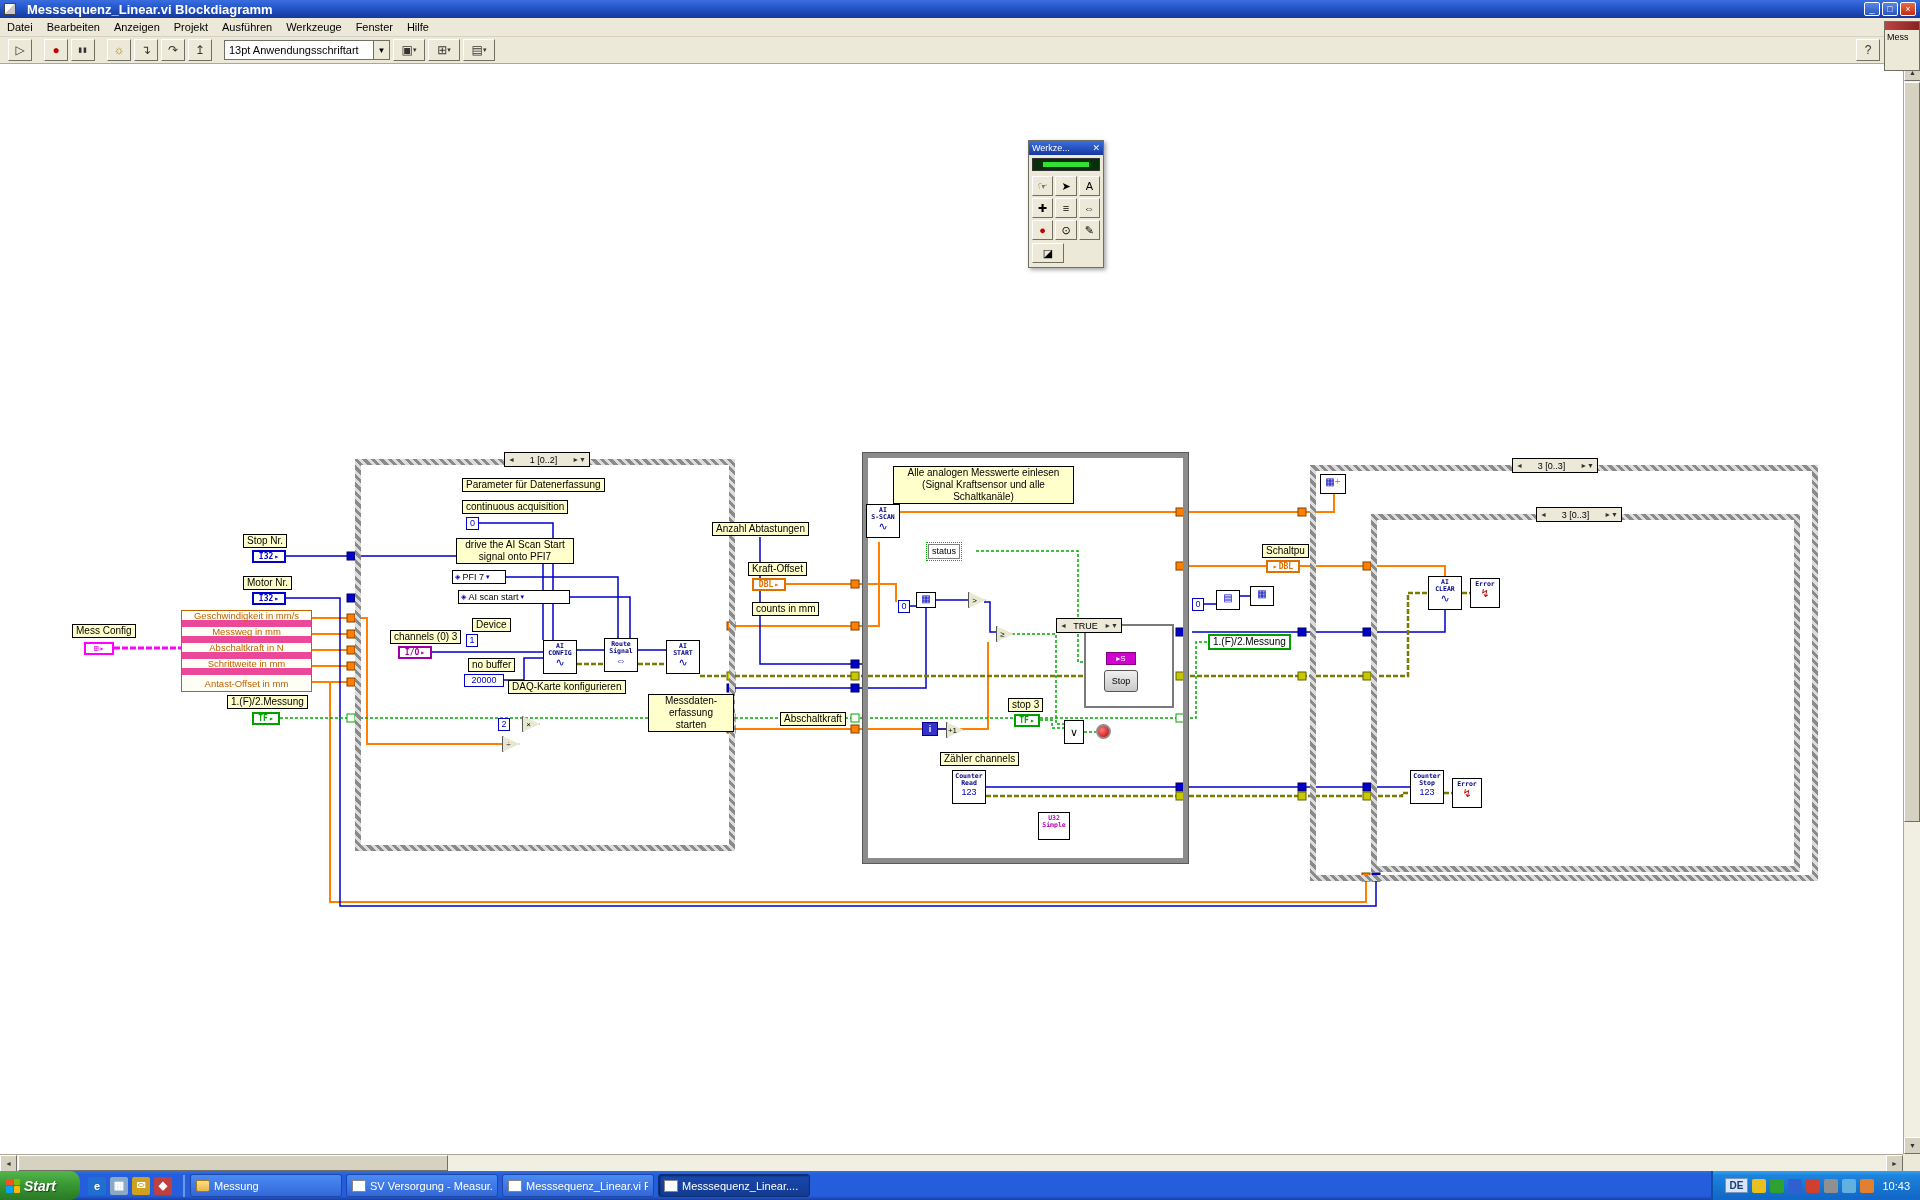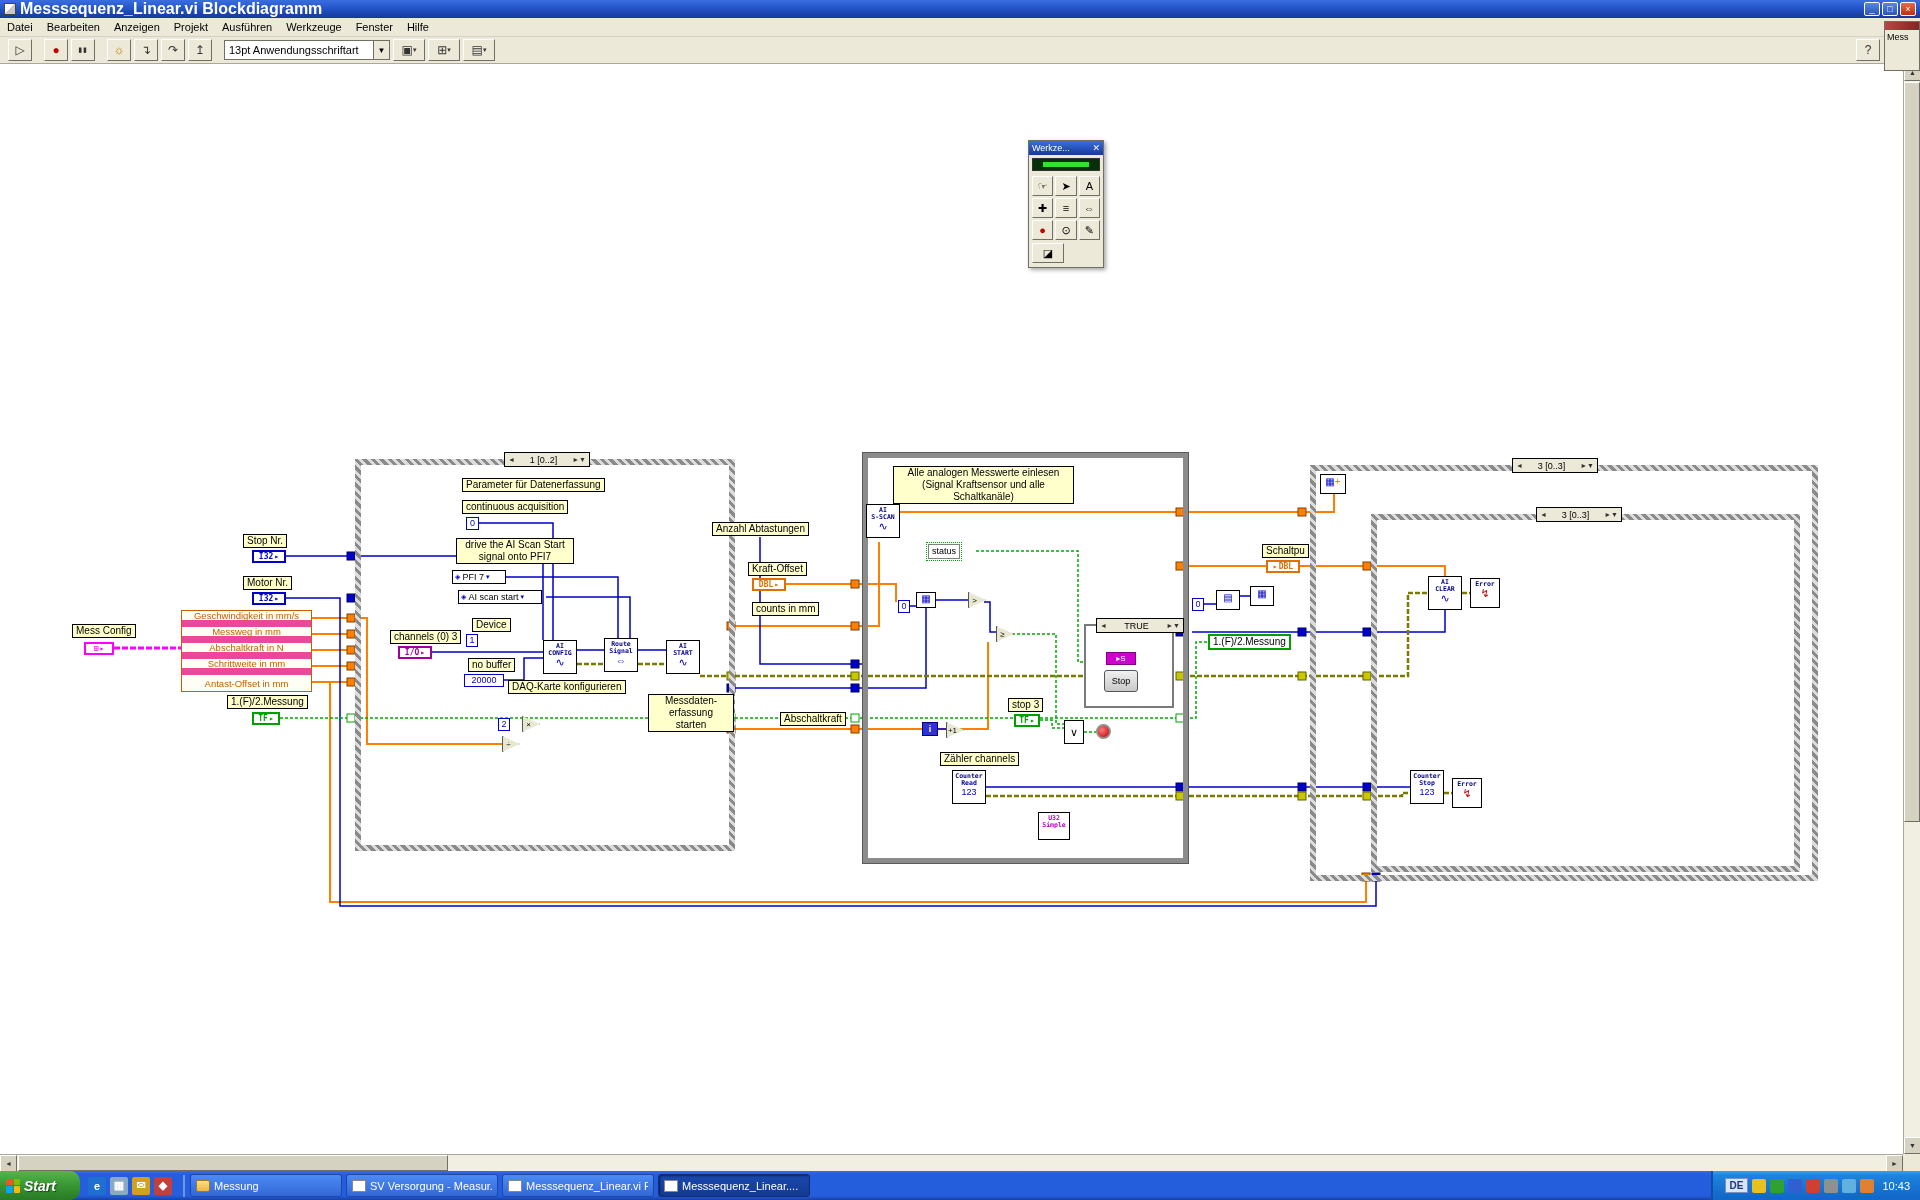--- a/index.html
+++ b/index.html
@@ -5,21 +5,21 @@
   * { margin:0; padding:0; box-sizing:border-box; }
   html,body { width:1920px; height:1200px; overflow:hidden; }
   body { font-family:"Liberation Sans", sans-serif; background:#808080; }
   .screen { position:relative; width:1920px; height:1200px; background:#ECE9D8; overflow:hidden; }
 
   
   .titlebar { position:absolute; top:0; left:0; right:0; height:18px;
     background:linear-gradient(180deg,#3A6EE0 0%,#2455C8 45%,#16389C 100%);
     display:flex; align-items:center; padding:0 4px; }
   .app-icon { width:12px; height:12px; background:linear-gradient(135deg,#fff 50%,#c8c8c8 50%); border:1px solid #444; margin-right:4px; }
-  .title-text { color:#fff; font-size:16px; font-weight:bold; flex:1; white-space:nowrap; }
+  .title-text { color:#fff; font-size:13px; font-weight:bold; flex:1; white-space:nowrap;margin-left:7px; }
   .winbtns { display:flex; gap:2px; }
   .wbtn { width:16px; height:14px; background:linear-gradient(180deg,#5586E8,#2D55B8); border:1px solid #fff; color:#fff; font-size:9px; line-height:12px; text-align:center; border-radius:2px; }
   .wbtn.close { background:linear-gradient(180deg,#E8694A,#C22E0E); }
 
   .menubar { position:absolute; top:18px; left:0; right:0; height:19px; background:#ECE9D8; border-bottom:1px solid #D4D0C8; display:flex; align-items:center; font-size:11px; }
   .menu-item { padding:2px 7px; color:#000; }
 
   .toolbar { position:absolute; top:37px; left:0; right:0; height:27px; background:#ECE9D8; border-bottom:1px solid #ACA899; display:flex; align-items:center; padding-left:8px; gap:3px; }
   .tbtn { width:24px; height:22px; background:#ECE9D8; border:1px solid; border-color:#FFFFFF #716F64 #716F64 #FFFFFF; display:flex; align-items:center; justify-content:center; font-size:12px; color:#333; }
   .tsep { width:6px; }
@@ -337,21 +337,21 @@
     <div class="lbl" style="left:462px;top:414px">Parameter für Datenerfassung</div>
     <div class="lbl" style="left:462px;top:436px">continuous acquisition</div>
     <div class="konst" style="left:466px;top:453px;width:13px">0</div>
     <div class="lbl center" style="left:456px;top:474px;width:118px">drive the AI Scan Start
 signal onto PFI7</div>
     <div class="ring" style="left:452px;top:506px;width:54px">
       <span class="rg">◈</span>
       <span>PFI 7</span>
       <span class="rg">▾</span>
     </div>
-    <div class="ring" style="left:458px;top:526px;width:84px">
+    <div class="ring" style="left:458px;top:526px;width:112px">
       <span class="rg">◈</span>
       <span>AI scan start</span>
       <span class="rg">▾</span>
     </div>
     <div class="lbl" style="left:472px;top:554px">Device</div>
     <div class="lbl" style="left:390px;top:566px">channels (0) 3</div>
     <div class="term t-io" style="left:398px;top:582px;width:34px;height:13px">
       <span>I/O</span>
         <span>▸</span>
     </div>
@@ -402,21 +402,21 @@
     <div class="statusbox" style="left:928px;top:480px">status</div>
 
     <div class="nico" style="left:916px;top:528px;width:20px;height:16px;padding-top:0">
       <div class="nico-g" style="font-size:10px">▦</div>
     </div>
     <div class="konst" style="left:898px;top:536px;width:12px">0</div>
     <div class="op" style="left:968px;top:528px">&gt;</div>
     <div class="op" style="left:996px;top:562px">≥</div>
 
     <div class="case" style="left:1084px;top:560px;width:90px;height:84px"></div>
-    <div class="fhdr" style="left:1096px;top:554px;width:88px">
+    <div class="fhdr" style="left:1056px;top:554px;width:66px">
       <span class="fa">◄</span>
       <span>TRUE</span>
       <span class="fa">►▼</span>
     </div>
     <div class="locvar" style="left:1106px;top:588px">▸S</div>
     <div class="stopbtn" style="left:1104px;top:606px">Stop</div>
 
     <div class="lbl" style="left:1008px;top:634px">stop 3</div>
     <div class="term t-tf" style="left:1014px;top:650px;width:26px;height:13px">
       <span>TF</span>

